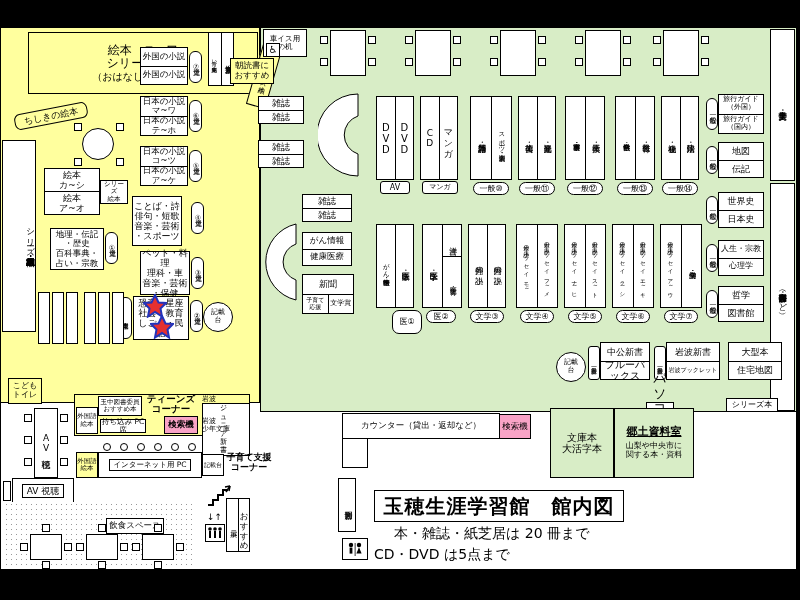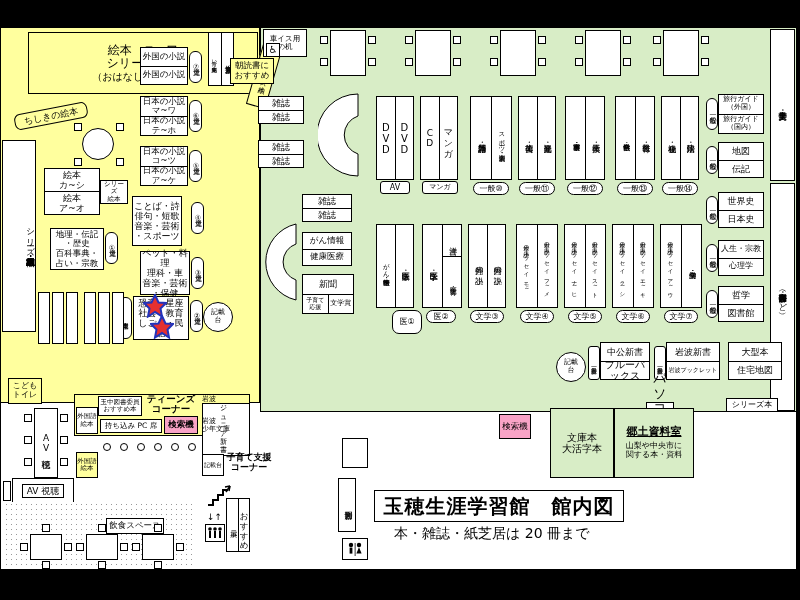--- a/index.html
+++ b/index.html
@@ -414,20 +414,23 @@
     <div class="row" style="font-size:9px">大型本</div>
     <div class="row" style="font-size:9px">住宅地図</div>
   </div>
   <div class="b" style="left:646px;top:402px;width:28px;height:13px;font-size:13px">
       <span>パソコン関係</span>
     </div>
   <div class="b" style="left:726px;top:398px;width:52px;height:14px;font-size:8px">
       <span>シリーズ本</span>
     </div>
 
+  <div class="b" style="left:342px;top:413px;width:158px;height:26px;font-size:8.5px">
+      <span>カウンター（貸出・返却など）</span>
+    </div>
   <div class="b" style="left:342px;top:438px;width:26px;height:30px"></div>
   <div class="b pk" style="left:499px;top:414px;width:32px;height:25px;font-size:8.5px">
       <span>検索機</span>
     </div>
 
   <div class="b" style="left:338px;top:478px;width:18px;height:54px;font-size:8px">
       <span class="v">新刊図書</span>
     </div>
   <div class="b" style="left:342px;top:538px;width:26px;height:22px">
     <svg width="18" height="15">
@@ -437,20 +440,21 @@
       <circle cx="13" cy="3" r="2.2" fill="#000"></circle>
         <path d="M13,5.2 L10.4,11.6 L15.6,11.6 Z" fill="#000"></path>
     </svg>
   </div>
 
   <div class="b" style="left:374px;top:490px;width:250px;height:32px;font-size:20px;font-weight:bold;letter-spacing:1px">
       <span>玉穂生涯学習館　館内図</span>
     </div>
   <div class="txt" style="left:394px;top:526px;font-size:14px"></div>
   <div class="txt" style="left:394px;top:526px;font-size:14px">本・雑誌・紙芝居は 20 冊まで</div>
+  <div class="txt" style="left:374px;top:547px;font-size:14px">CD・DVD は5点まで</div>
 
   <div class="b gb" style="left:550px;top:408px;width:64px;height:70px;font-size:10px">
     <div>文庫本</div>
     <div>大活字本</div>
   </div>
   <div class="b gb" style="left:614px;top:408px;width:80px;height:70px">
     <div style="font-size:11px;font-weight:bold;text-decoration:underline;margin-bottom:3px">郷土資料室</div>
     <div style="font-size:8px">山梨や中央市に</div>
     <div style="font-size:8px">関する本・資料</div>
   </div>
@@ -484,34 +488,37 @@
     <div>おすすめ本</div>
   </div>
   <div class="abs" style="left:142px;top:394px;width:58px;height:22px;font-size:9.5px;font-weight:bold;text-align:center;line-height:1.1">
     <div>ティーンズ</div>
     <div>コーナー</div>
   </div>
   <div class="abs" style="left:202px;top:395px;width:48px;font-size:7px;text-align:left;line-height:1.2">
     <div>岩波</div>
     <div style="background:#fff;border:1px solid #000;display:inline-block;padding:0 17px">ジュニア新書</div>
   </div>
-  <div class="b" style="left:100px;top:419px;width:62px;height:14px;font-size:7.5px">
+  <div class="b" style="left:100px;top:419px;width:46px;height:14px;font-size:7.5px">
       <span>持ち込み PC 席</span>
     </div>
   <div class="b pk" style="left:164px;top:416px;width:34px;height:18px;font-size:8.5px;font-weight:bold">
       <span>検索機</span>
     </div>
   <div class="abs" style="left:202px;top:417px;width:48px;font-size:7px;text-align:left;line-height:1.2">
     <div>岩波</div>
     <div>少年文庫</div>
   </div>
 
   <div class="b yb" style="left:76px;top:452px;width:22px;height:26px;font-size:6.5px">
     <div>外国語</div>
     <div>絵本</div>
+  </div>
+  <div class="b" style="left:98px;top:452px;width:104px;height:26px">
+    <div style="border:1px solid #000;background:#fff;font-size:7.5px;padding:1px 3px">インターネット用 PC</div>
   </div>
   <div class="chair circ" style="left:103px;top:443px"></div>
   <div class="chair circ" style="left:120px;top:443px"></div>
   <div class="chair circ" style="left:137px;top:443px"></div>
   <div class="chair circ" style="left:154px;top:443px"></div>
   <div class="chair circ" style="left:171px;top:443px"></div>
   <div class="chair circ" style="left:188px;top:443px"></div>
   <div class="b" style="left:202px;top:454px;width:22px;height:22px;font-size:6px">
       <span>記載台</span>
     </div>

